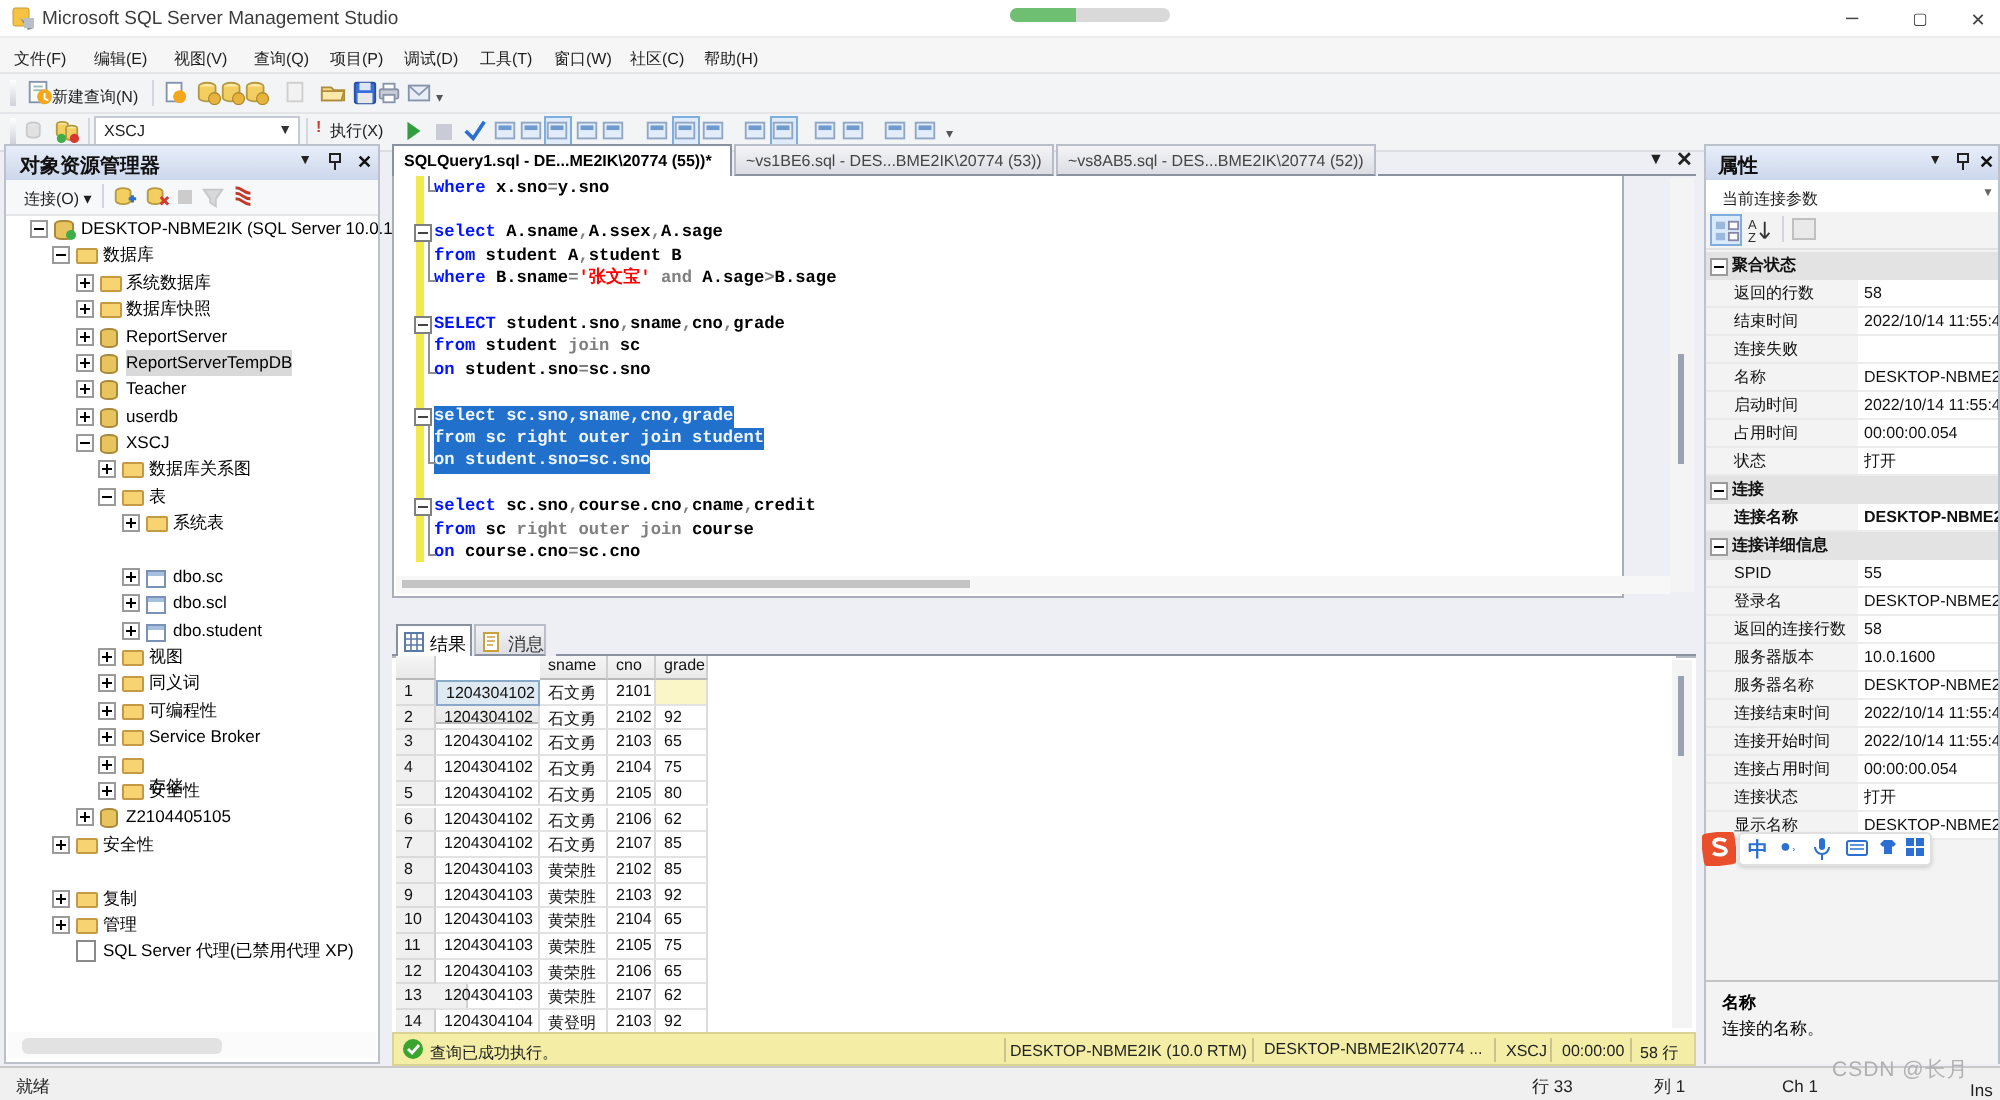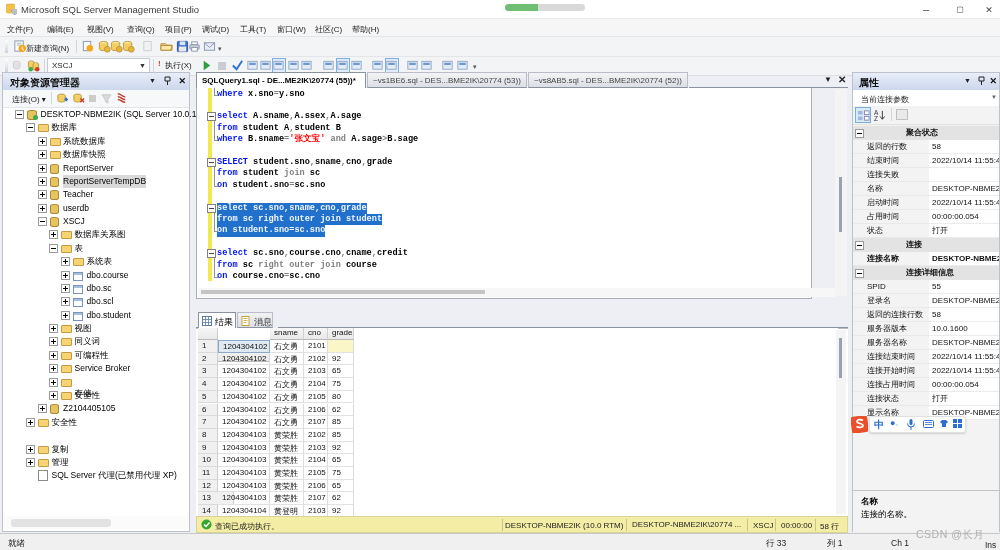--- a/index.html
+++ b/index.html
@@ -68,21 +68,21 @@
 #yellowbar{left:196px;top:516px;width:652px;height:17px;background:#f3eda5;border:1px solid #d9d395;box-sizing:border-box;font-size:8px;color:#222;}
 .ysep{position:absolute;top:2px;width:1px;height:12px;background:#c9c390;}
 #props{left:852px;top:72px;width:148px;height:460px;background:#f3f3f3;border:1px solid #bcc1cc;box-sizing:border-box;}
 #phead{left:0;top:0;width:146px;height:17px;background:linear-gradient(#e8eef9,#ccd7ec);}
 #phead span.htit{position:absolute;left:6px;top:3px;font-size:10px;font-weight:bold;color:#111;}
 #pcombo{left:0;top:17px;width:146px;height:16px;background:#fff;border-bottom:1px solid #ddd;}
 #ptools{left:0;top:33px;width:146px;height:18px;background:#f3f3f3;border-bottom:1px solid #e2e2e2;}
 #pgrid{left:0;top:53px;width:146px;font-size:8px;color:#111;}
 .prow{position:absolute;left:0;width:146px;height:14px;line-height:14px;white-space:nowrap;overflow:hidden;}
 .pcat{background:#e3e3e3;font-weight:bold;}
-.pcat .plbl{left:13px;margin-left:40px;}
+.pcat .plbl{left:13px;}
 .plbl{position:absolute;left:14px;top:0;}
 .pval{position:absolute;left:76px;top:0;background:#fff;width:67px;height:13px;padding-left:3px;border-bottom:1px solid #ececec;white-space:nowrap;overflow:hidden;}
 .lblbg{position:absolute;left:0;top:0;width:76px;height:13px;background:#f3f3f3;border-bottom:1px solid #e9e9e9;}
 .pexp{position:absolute;left:2px;top:3px;width:9px;height:9px;border:1px solid #9a9a9a;background:#fff;box-sizing:border-box;}
 .pexp::before{content:"";position:absolute;left:1px;top:3px;width:5px;height:1px;background:#000;}
 #pdesc{left:0;top:417px;width:146px;height:41px;border-top:1px solid #c4c4c4;background:#f3f3f3;font-size:8.5px;}
 #statusbar{left:0;top:533px;width:1000px;height:17px;background:#f0f0f0;border-top:1px solid #c9c9c9;font-size:8.5px;color:#222;}
 #watermark{left:916px;top:528px;font-size:10.5px;color:#b0b0b0;z-index:50;letter-spacing:0.5px;}
 .i14{position:absolute;width:13px;height:13px;}
 #sogou{left:851px;top:415px;z-index:40;}
@@ -353,25 +353,20 @@
       </div>
 <div class="trow" style="left:0;top:134.79999999999998px;width:186px;">
         <div class="exp" style="left:46px;"></div>
         <div class="fold" style="left:58px;"></div>
         <span class="ttxt" style="left:71.5px;">表</span>
       </div>
 <div class="trow" style="left:0;top:148.17999999999998px;width:186px;">
         <div class="exp plus" style="left:58px;"></div>
         <div class="fold" style="left:70px;"></div>
         <span class="ttxt" style="left:83.5px;">系统表</span>
-      </div>
-<div class="trow" style="left:0;top:161.55999999999997px;width:186px;">
-        <div class="exp plus" style="left:58px;"></div>
-        <div class="tbl" style="left:70px;"></div>
-        <span class="ttxt" style="left:83.5px;">dbo.course</span>
       </div>
 <div class="trow" style="left:0;top:174.93999999999997px;width:186px;">
         <div class="exp plus" style="left:58px;"></div>
         <div class="tbl" style="left:70px;"></div>
         <span class="ttxt" style="left:83.5px;">dbo.sc</span>
       </div>
 <div class="trow" style="left:0;top:188.31999999999996px;width:186px;">
         <div class="exp plus" style="left:58px;"></div>
         <div class="tbl" style="left:70px;"></div>
         <span class="ttxt" style="left:83.5px;">dbo.scl</span>

